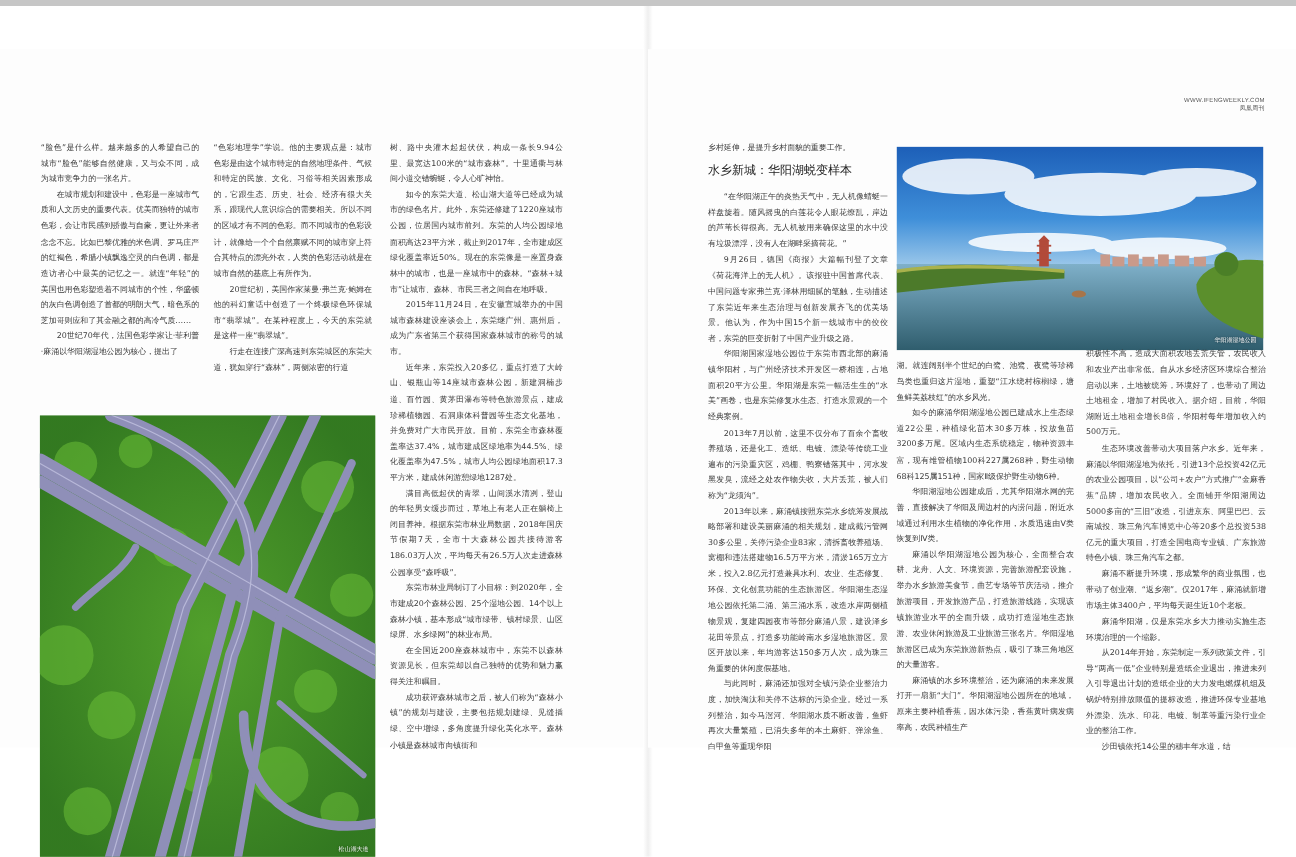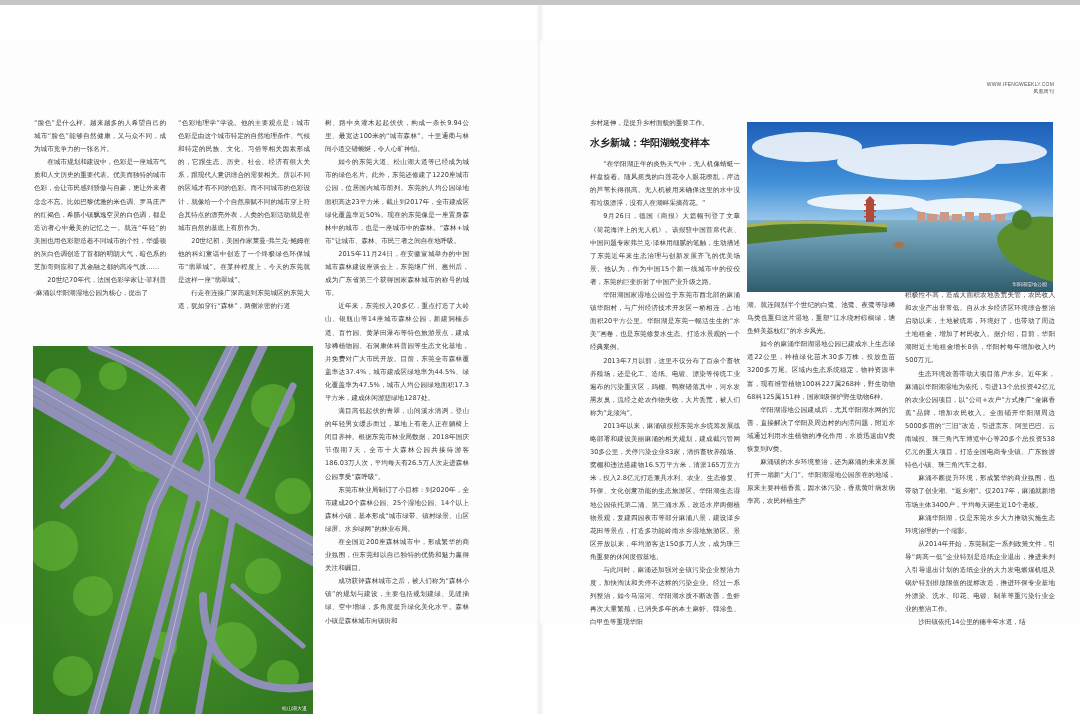--- a/index.html
+++ b/index.html
@@ -10,21 +10,21 @@
   .page-left { left: 0; width: 540px; }
   .page-right { left: 540px; width: 540px; }
   .gutter { position: absolute; left: 536px; top: 5px; width: 8px; height: 709px;
             background: linear-gradient(to right, #fff, #efefef 50%, #fff); }
   .header-url { position: absolute; right: 26px; top: 40px; font-family: "Liberation Sans", sans-serif;
                 font-size: 5px; color: #555; letter-spacing: 0.2px; text-align: right; line-height: 7px; }
   .col { position: absolute; font-size: 6.6px; line-height: 13.1px; color: #3a3a3a; text-align: justify;
          font-family: "DejaVu Sans", sans-serif; overflow: hidden; }
   .col p { text-indent: 2em; }
   .col p.noindent { text-indent: 0; }
-  .heading { font-family: "DejaVu Sans", sans-serif; font-weight: bold; font-size: 10px;
+  .heading { font-family: "DejaVu Sans", sans-serif; font-weight: normal; font-size: 10px;
              color: #222; margin: 6px 0 8px 0; line-height: 14px; }
   .photo { position: absolute; overflow: hidden; }
   .caption { position: absolute; right: 6px; bottom: 5px; font-family: "DejaVu Sans", sans-serif;
              font-size: 5px; color: #fff; text-shadow: 0 0 2px rgba(0,0,0,0.6); }
 </style>
 </head>
 <body>
 
 <div class="topbar"></div>
 
@@ -39,21 +39,21 @@
       <p>20世纪初，美国作家莱曼·弗兰克·鲍姆在他的科幻童话中创造了一个终极绿色环保城市“翡翠城”。在某种程度上，今天的东莞就是这样一座“翡翠城”。</p>
       <p>行走在连接广深高速到东莞城区的东莞大道，犹如穿行“森林”，两侧浓密的行道</p>
     </div>
   <div class="col" id="l-col3" style="left:325px; top:76px; width:144px; height:604px;">
       <p class="noindent">树、路中央灌木起起伏伏，构成一条长9.94公里、最宽达100米的“城市森林”。十里通衢与林间小道交错蜿蜒，令人心旷神怡。</p>
       <p>如今的东莞大道、松山湖大道等已经成为城市的绿色名片。此外，东莞还修建了1220座城市公园，位居国内城市前列。东莞的人均公园绿地面积高达23平方米，截止到2017年，全市建成区绿化覆盖率近50%。现在的东莞像是一座置身森林中的城市，也是一座城市中的森林。“森林+城市”让城市、森林、市民三者之间自在地呼吸。</p>
       <p>2015年11月24日，在安徽宣城举办的中国城市森林建设座谈会上，东莞继广州、惠州后，成为广东省第三个获得国家森林城市的称号的城市。</p>
       <p>近年来，东莞投入20多亿，重点打造了大岭山、银瓶山等14座城市森林公园，新建洞楠步道、百竹园、黄茅田瀑布等特色旅游景点，建成珍稀植物园、石洞康体科普园等生态文化基地，并免费对广大市民开放。目前，东莞全市森林覆盖率达37.4%，城市建成区绿地率为44.5%、绿化覆盖率为47.5%，城市人均公园绿地面积17.3平方米，建成休闲游憩绿地1287处。</p>
       <p>满目高低起伏的青翠，山间溪水清冽，登山的年轻男女缓步而过，草地上有老人正在躺椅上闭目养神。根据东莞市林业局数据，2018年国庆节假期7天，全市十大森林公园共接待游客186.03万人次，平均每天有26.5万人次走进森林公园享受“森呼吸”。</p>
       <p>东莞市林业局制订了小目标：到2020年，全市建成20个森林公园、25个湿地公园、14个以上森林小镇，基本形成“城市绿带、镇村绿景、山区绿屏、水乡绿网”的林业布局。</p>
-      <p>在全国近200座森林城市中，形成繁华的商业氛围，但东莞却以自己独特的优势和魅力赢得关注和瞩目。</p>
+      <p>在全国近200座森林城市中，东莞不以森林资源见长，但东莞却以自己独特的优势和魅力赢得关注和瞩目。</p>
       <p>成功获评森林城市之后，被人们称为“森林小镇”的规划与建设，主要包括规划建绿、见缝插绿、空中增绿，多角度提升绿化美化水平。森林小镇是森林城市向镇街和</p>
     </div>
 
   <div class="photo" style="left:33px; top:305px; width:280px; height:370px;">
     <svg width="280" height="370" viewBox="0 0 280 370">
       <defs>
         <radialGradient id="tree" cx="50%" cy="50%" r="60%">
           <stop offset="0" stop-color="#5fae2f"></stop>
           <stop offset="1" stop-color="#2c6e1d"></stop>
         </radialGradient>
@@ -160,20 +160,21 @@
       <circle cx="275" cy="98" r="10" fill="#4b7f27"></circle>
       <ellipse cx="152" cy="123" rx="6" ry="3" fill="#a8754a"></ellipse>
     </svg>
     <span class="caption">华阳湖湿地公园</span>
   </div>
 
   <div class="col" id="r-col2" style="left:207px; top:258px; width:148px; height:424px;">
       <p class="noindent">湖。就连阔别半个世纪的白鹭、池鹭、夜鹭等珍稀鸟类也重归这片湿地，重塑“江水绕村棕榈绿，塘鱼鲜美荔枝红”的水乡风光。</p>
       <p>如今的麻涌华阳湖湿地公园已建成水上生态绿道22公里，种植绿化苗木30多万株，投放鱼苗3200多万尾。区域内生态系统稳定，物种资源丰富，现有维管植物100科227属268种，野生动物68科125属151种，国家Ⅱ级保护野生动物6种。</p>
       <p>华阳湖湿地公园建成后，尤其华阳湖水网的完善，直接解决了华阳及周边村的内涝问题，附近水域通过利用水生植物的净化作用，水质迅速由Ⅴ类恢复到Ⅳ类。</p>
+      <p>麻涌以华阳湖湿地公园为核心，全面整合农耕、龙舟、人文、环境资源，完善旅游配套设施，举办水乡旅游美食节，曲艺专场等节庆活动，推介旅游项目，开发旅游产品，打造旅游线路，实现该镇旅游业水平的全面升级，成功打造湿地生态旅游、农业休闲旅游及工业旅游三张名片。华阳湿地旅游区已成为东莞旅游新热点，吸引了珠三角地区的大量游客。</p>
       <p>麻涌镇的水乡环境整治，还为麻涌的未来发展打开一扇新“大门”。华阳湖湿地公园所在的地域，原来主要种植香蕉，因水体污染，香蕉黄叶病发病率高，农民种植生产</p>
     </div>
   <div class="col" id="r-col3" style="left:365px; top:248px; width:150px; height:424px;">
       <p class="noindent">积极性不高，造成大面积农地丢荒失管，农民收入和农业产出非常低。自从水乡经济区环境综合整治启动以来，土地被统筹，环境好了，也带动了周边土地租金，增加了村民收入。据介绍，目前，华阳湖附近土地租金增长8倍，华阳村每年增加收入约500万元。</p>
       <p>生态环境改善带动大项目落户水乡。近年来，麻涌以华阳湖湿地为依托，引进13个总投资42亿元的农业公园项目，以“公司+农户”方式推广“金麻香蕉”品牌，增加农民收入。全面铺开华阳湖周边5000多亩的“三旧”改造，引进京东、阿里巴巴、云南城投、珠三角汽车博览中心等20多个总投资538亿元的重大项目，打造全国电商专业镇、广东旅游特色小镇、珠三角汽车之都。</p>
       <p>麻涌不断提升环境，形成繁华的商业氛围，也带动了创业潮、“返乡潮”。仅2017年，麻涌就新增市场主体3400户，平均每天诞生近10个老板。</p>
       <p>麻涌华阳湖，仅是东莞水乡大力推动实施生态环境治理的一个缩影。</p>
       <p>从2014年开始，东莞制定一系列政策文件，引导“两高一低”企业特别是造纸企业退出，推进未列入引导退出计划的造纸企业的大力发电燃煤机组及锅炉特别排放限值的提标改造，推进环保专业基地外漂染、洗水、印花、电镀、制革等重污染行业企业的整治工作。</p>
       <p>沙田镇依托14公里的穗丰年水道，结</p>
     </div>

